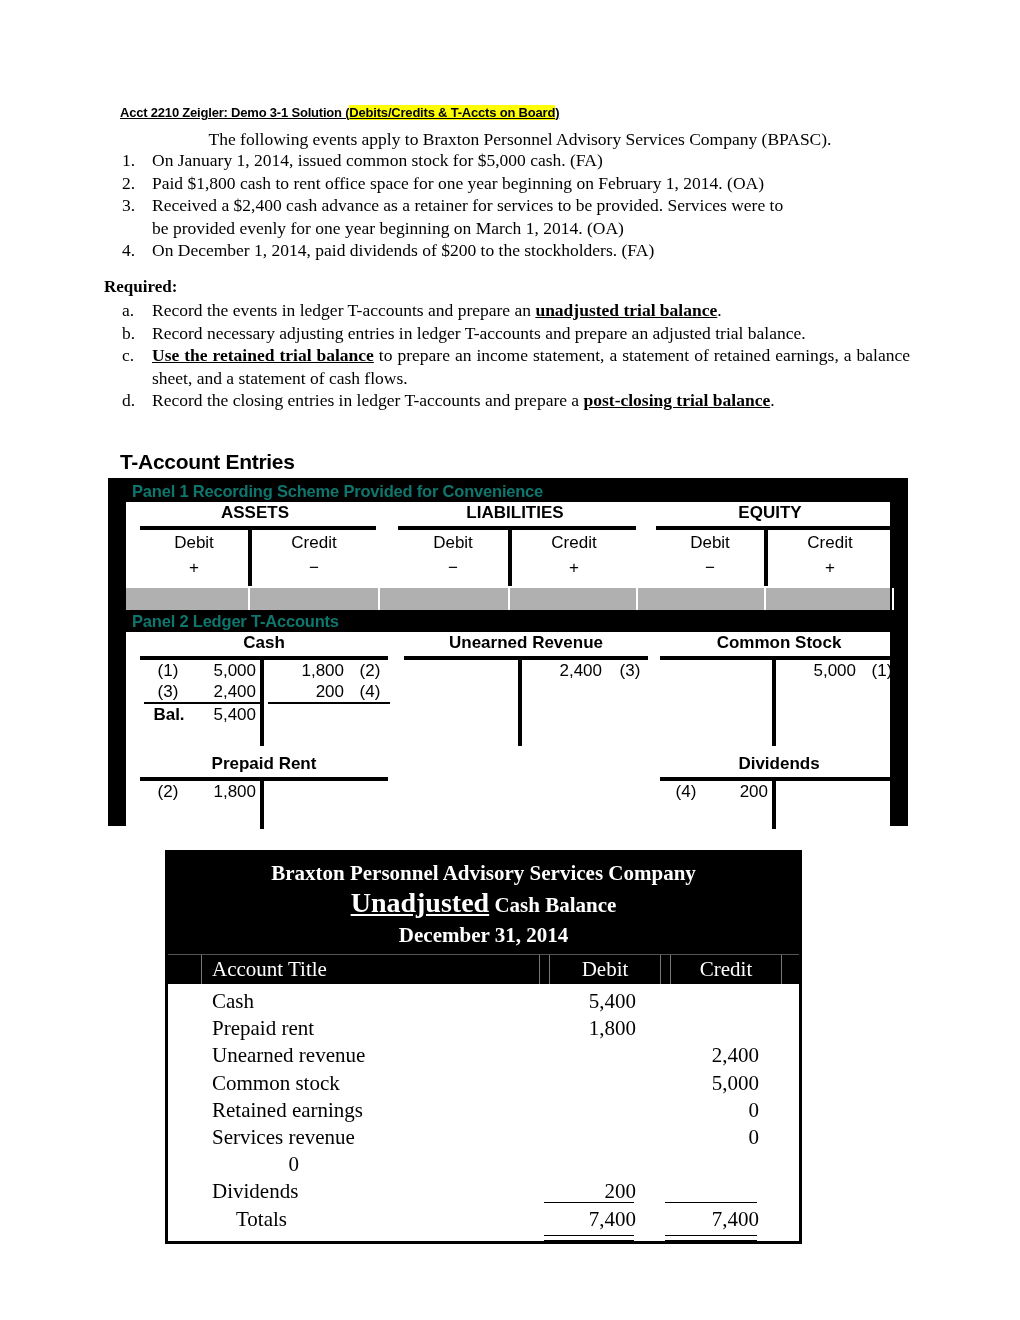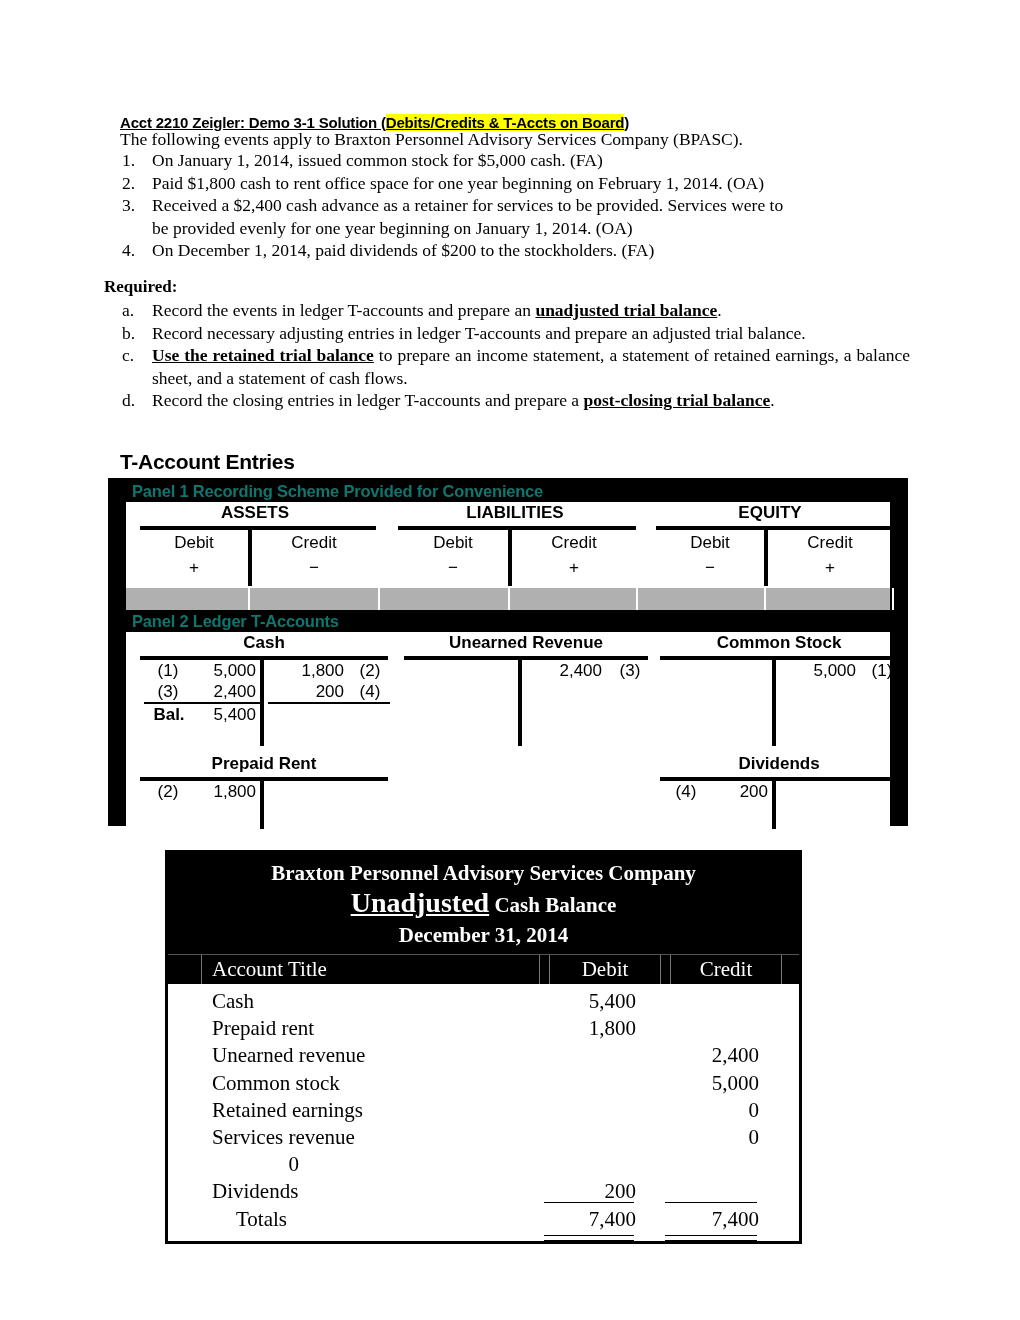--- a/index.html
+++ b/index.html
@@ -20,41 +20,42 @@
     position: absolute;
     left: 0; top: 0;
     width: 1020px;
     height: 1320px;
   }
 
   
   .doc-title {
     position: absolute;
     left: 120px;
-    top: 112px;
+    top: 102px;
     width: 800px;
     font-family: "Liberation Sans", sans-serif;
     font-weight: bold;
-    font-size: 15px;
+    font-size: 13px;
     line-height: 21px;
     letter-spacing: -0.2px;
     white-space: nowrap;
   }
   .doc-title .u { text-decoration: underline; }
   .hl {
     background: #ffff00;
   }
 
   .intro {
     position: absolute;
     left: 120px;
     top: 128px;
     width: 800px;
     font-size: 17.5px;
     line-height: 22.5px;
+    text-align: center;
   }
 
   .events {
     position: absolute;
     left: 120px;
     top: 149px;
     width: 800px;
     font-size: 17.5px;
     line-height: 22.6px;
   }
@@ -325,21 +326,21 @@
       <span class="ev-num">1.</span>
       <span class="ev-text">On January 1, 2014, issued common stock for $5,000 cash.  (FA)</span>
     </div>
     <div class="ev-row">
       <span class="ev-num">2.</span>
       <span class="ev-text">Paid $1,800 cash to rent office space for one year beginning on February 1, 2014. (OA)</span>
     </div>
     <div class="ev-row">
       <span class="ev-num">3.</span>
       <span class="ev-text">Received a $2,400 cash advance as a retainer for services to be provided.  Services were to</span>
-      <span class="ev-cont">be provided evenly for one year beginning on January 1, 2014. (OA)</span>
+      <span class="ev-cont">be provided evenly for one year beginning on March 1, 2014. (OA)</span>
     </div>
     <div class="ev-row">
       <span class="ev-num">4.</span>
       <span class="ev-text">On December 1, 2014, paid dividends of $200 to the stockholders. (FA)</span>
     </div>
   </div>
 
   <div class="required-label">Required:</div>
 
   <div class="req-list">

